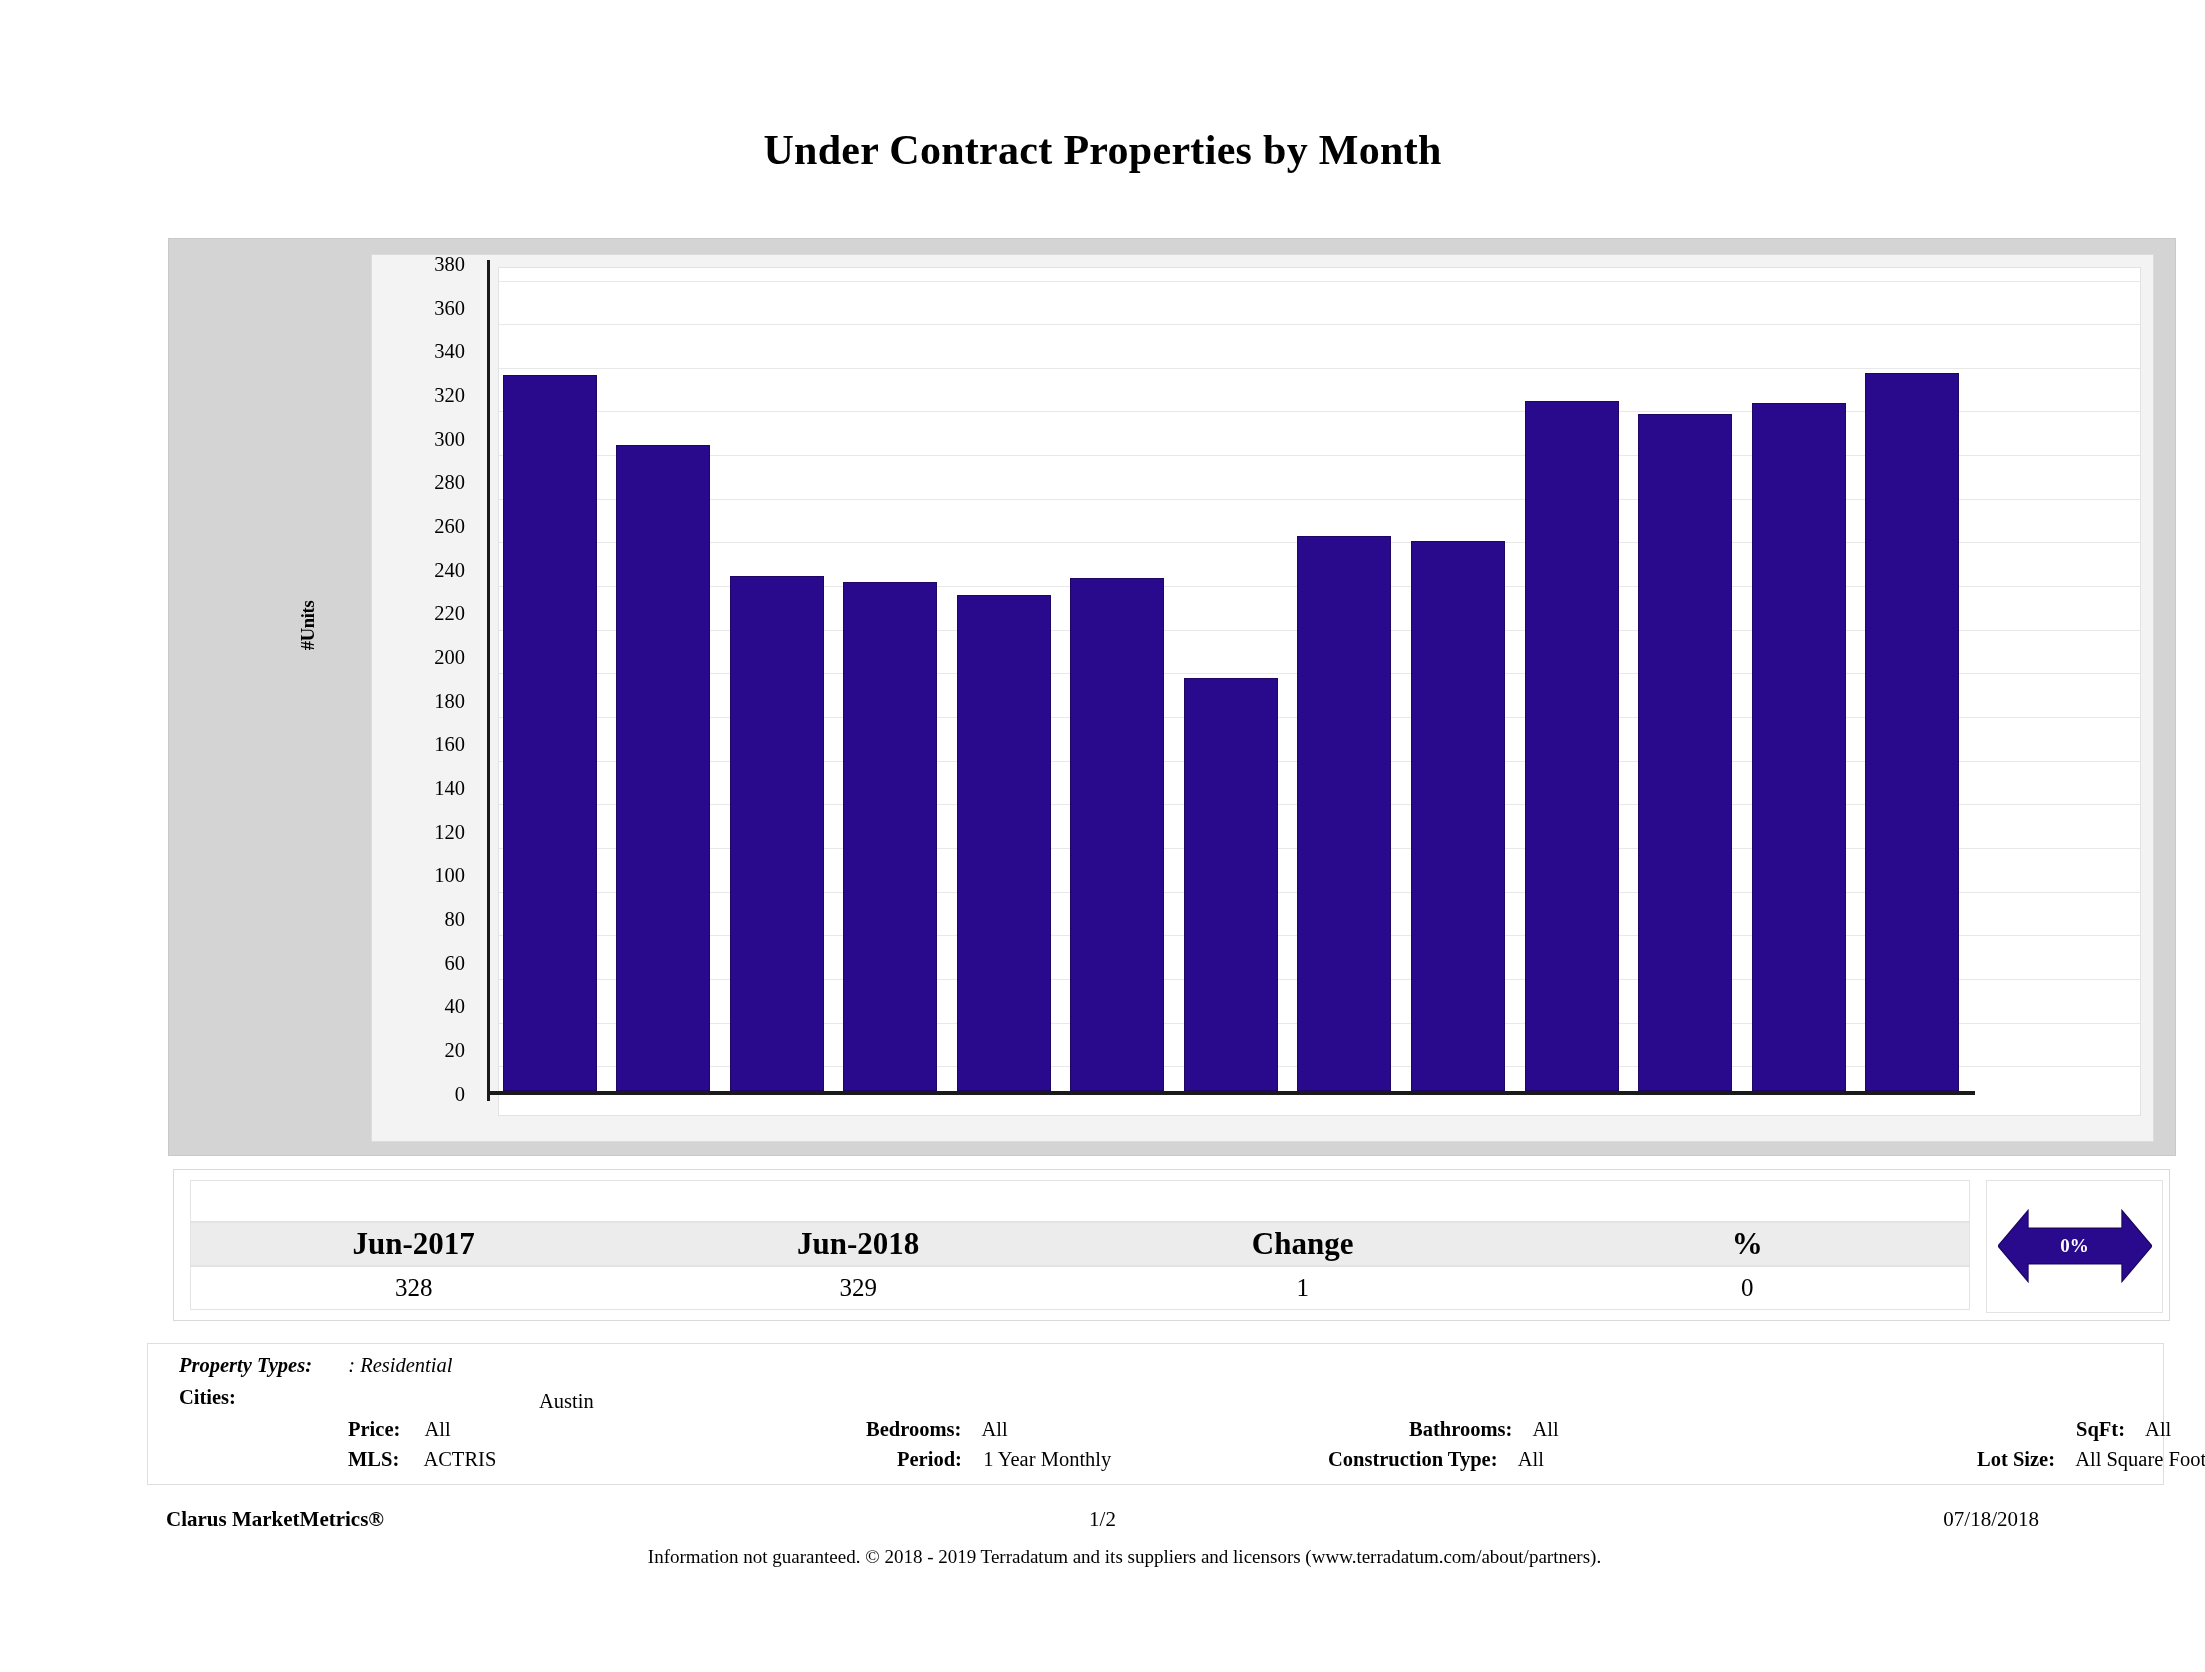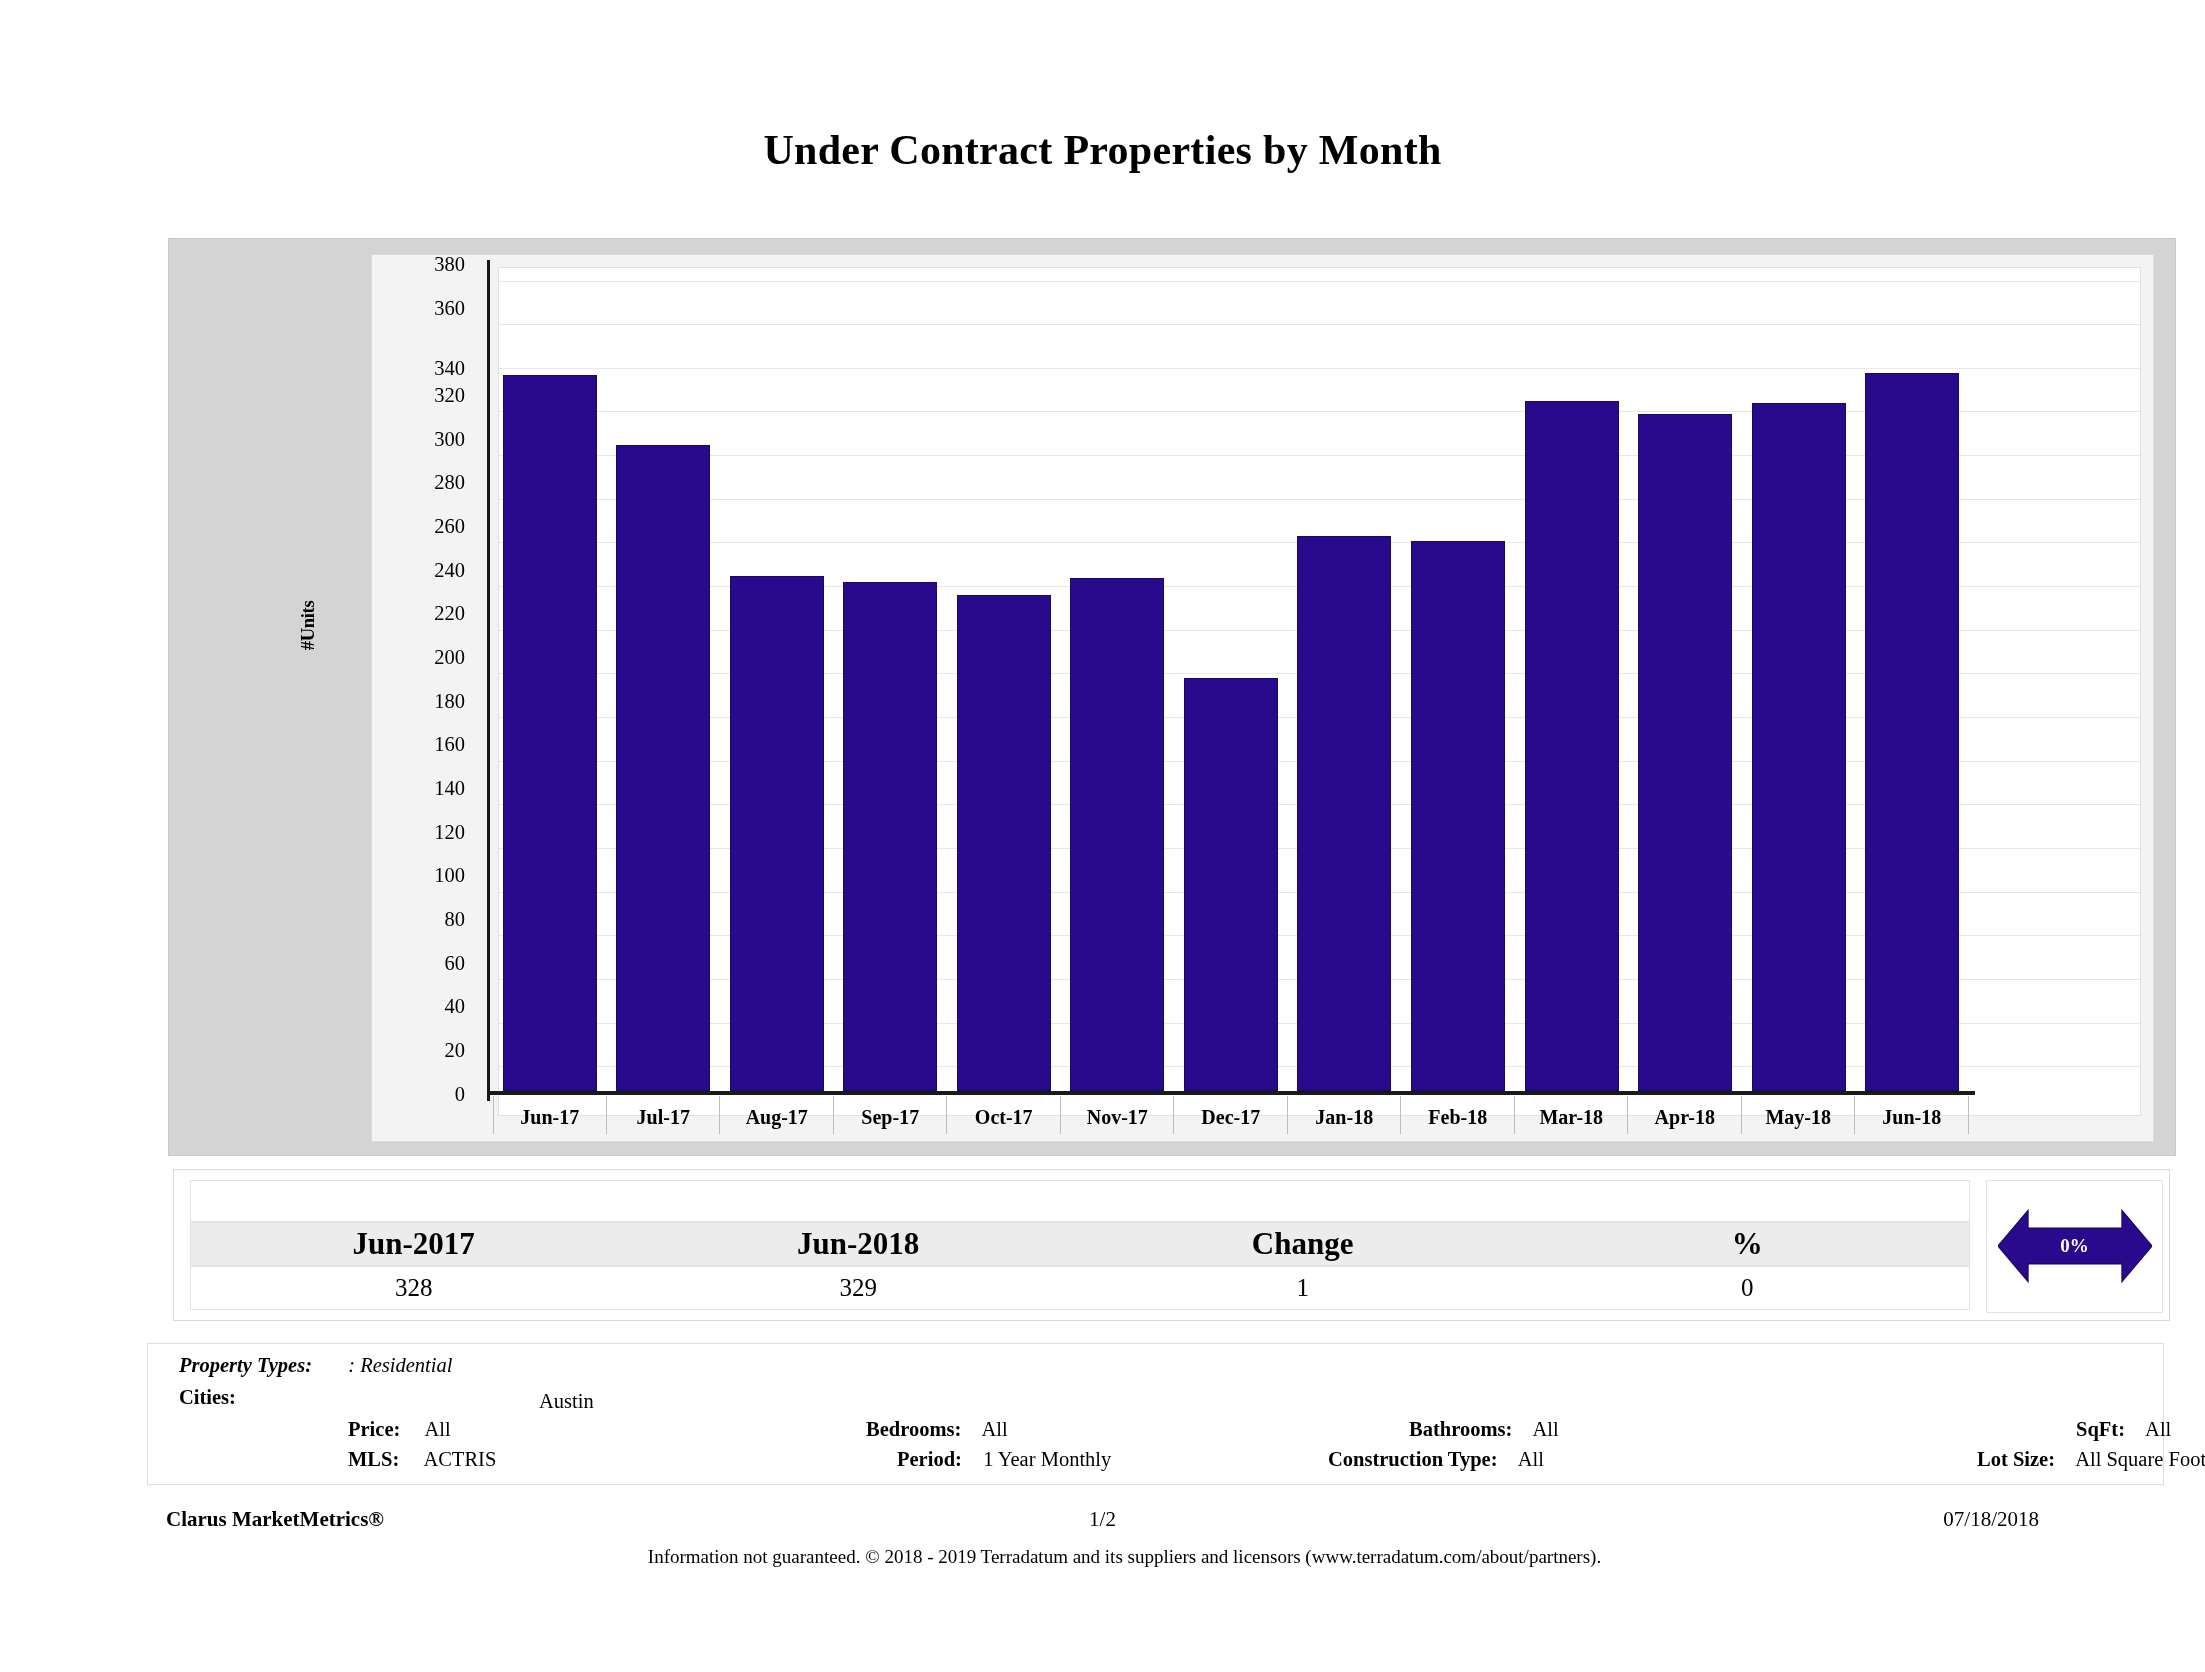--- a/index.html
+++ b/index.html
@@ -364,21 +364,21 @@
       <div class="ylabel" style="top: 524px;">140</div>
       <div class="ylabel" style="top: 480px;">160</div>
       <div class="ylabel" style="top: 437px;">180</div>
       <div class="ylabel" style="top: 393px;">200</div>
       <div class="ylabel" style="top: 349px;">220</div>
       <div class="ylabel" style="top: 306px;">240</div>
       <div class="ylabel" style="top: 262px;">260</div>
       <div class="ylabel" style="top: 218px;">280</div>
       <div class="ylabel" style="top: 175px;">300</div>
       <div class="ylabel" style="top: 131px;">320</div>
-      <div class="ylabel" style="top: 104px;">340</div>
+      <div class="ylabel" style="top: 87px;">340</div>
       <div class="ylabel" style="top: 44px; text-align: right;">360</div>
       <div class="ylabel" style="top: 0px;">380</div>
     </div>
 
   <div class="axis-line-y"></div>
   <div class="axis-line-x"></div>
 
   <div class="bars" id="bars">
       <div class="bar-slot">
         <div class="bar" title="Jun-17: 328" style="height: 716px; background: rgb(42, 10, 140);"></div>
@@ -412,35 +412,20 @@
       </div>
       <div class="bar-slot">
         <div class="bar" title="Apr-18: 310" style="height: 677px; background: rgb(42, 10, 140);"></div>
       </div>
       <div class="bar-slot">
         <div class="bar" title="May-18: 315" style="height: 688px; background: rgb(42, 10, 140);"></div>
       </div>
       <div class="bar-slot">
         <div class="bar" title="Jun-18: 329" style="height: 718px; background: rgb(42, 10, 140);"></div>
       </div>
-    </div>
-  <div class="xlabels" id="xlabels">
-      <div class="xlabel">Jun-17</div>
-      <div class="xlabel">Jul-17</div>
-      <div class="xlabel">Aug-17</div>
-      <div class="xlabel">Sep-17</div>
-      <div class="xlabel">Oct-17</div>
-      <div class="xlabel">Nov-17</div>
-      <div class="xlabel">Dec-17</div>
-      <div class="xlabel">Jan-18</div>
-      <div class="xlabel">Feb-18</div>
-      <div class="xlabel">Mar-18</div>
-      <div class="xlabel">Apr-18</div>
-      <div class="xlabel">May-18</div>
-      <div class="xlabel">Jun-18</div>
     </div>
 
   <div class="summary-block">
     <div class="summary-table">
       <div class="srow-blank"></div>
       <div class="srow-head" id="summary-head">
           <div class="scell">Jun-2017</div>
           <div class="scell">Jun-2018</div>
           <div class="scell">Change</div>
           <div class="scell">%</div>

